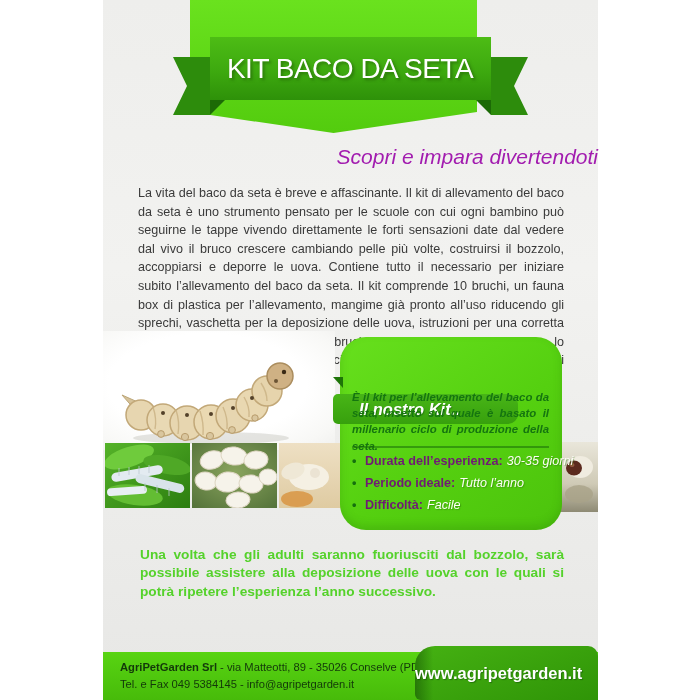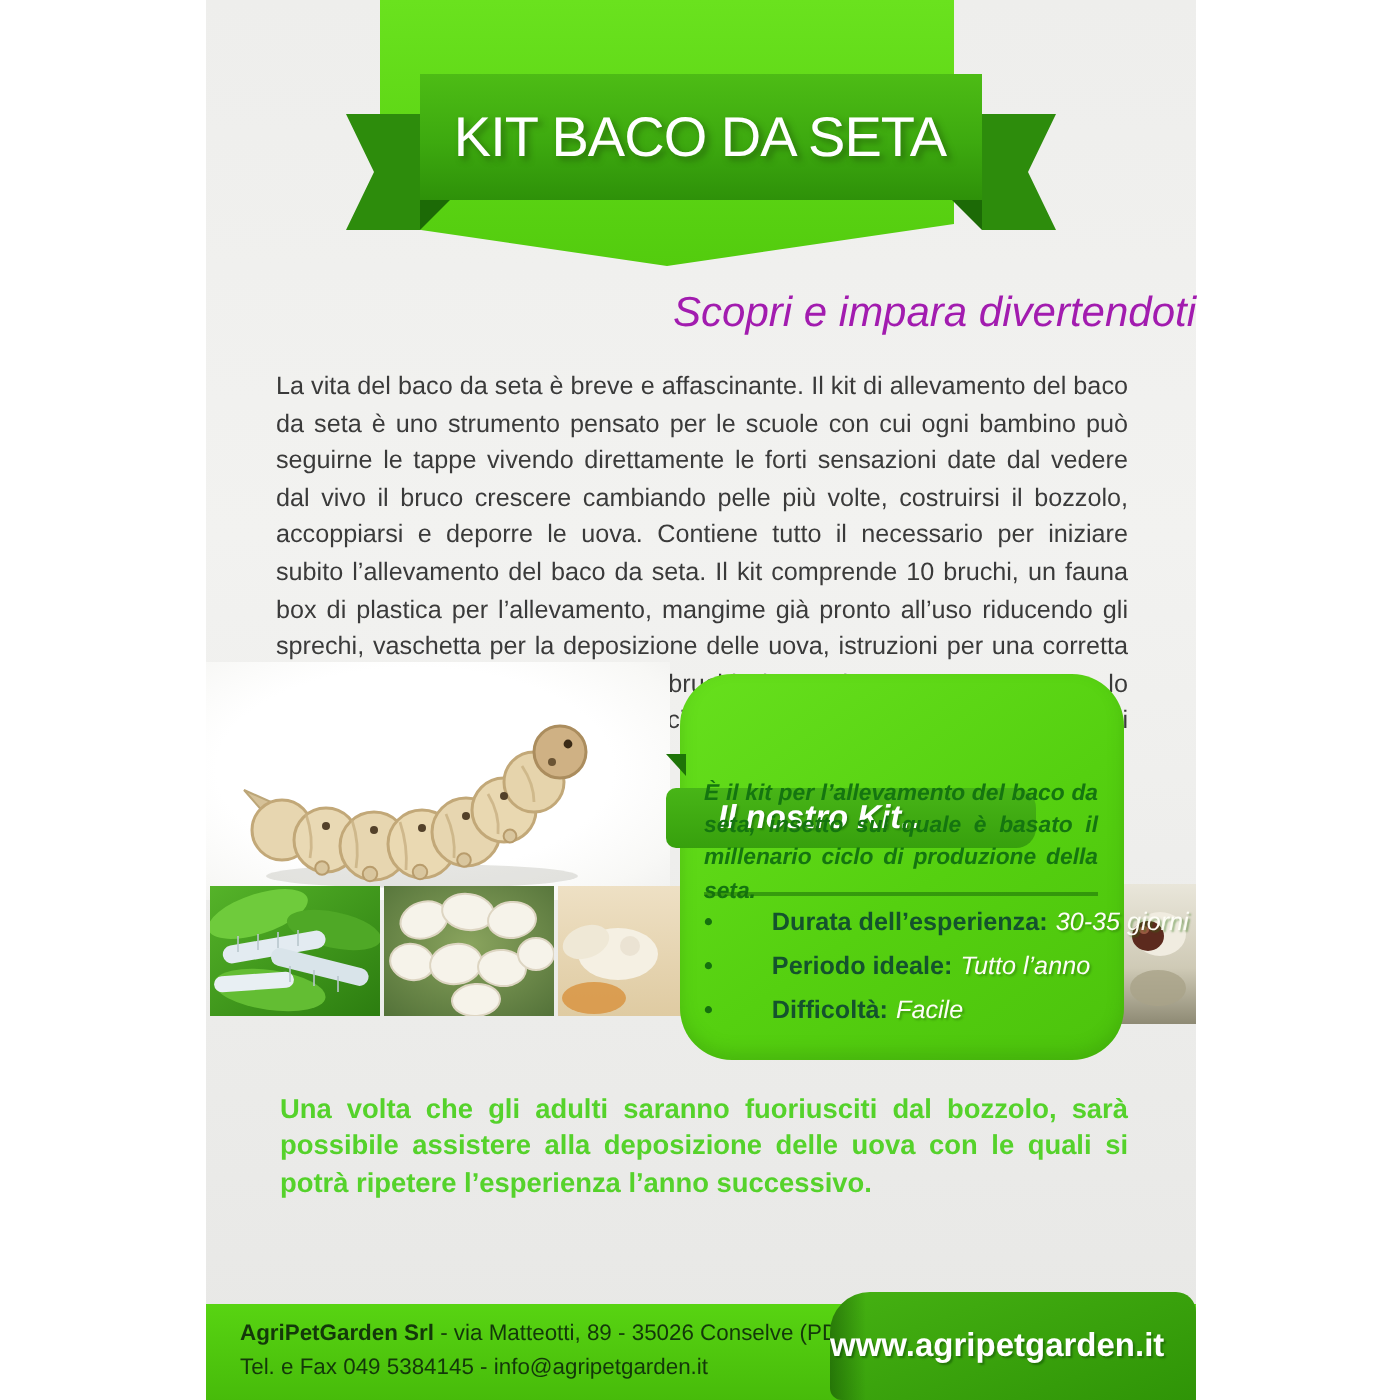--- a/index.html
+++ b/index.html
@@ -34,21 +34,21 @@
   .kit-ribbon-fold{position:absolute;left:333px;top:377px;width:0;height:0;
         border-top:11px solid #1e7408;border-left:10px solid transparent;z-index:2;}
   .kit-desc{position:absolute;left:352px;top:389px;width:197px;font-size:11.4px;
         line-height:16.2px;color:#157510;font-weight:bold;font-style:italic;
         text-align:justify;z-index:3;}
   .kit-sep{position:absolute;left:352px;top:446px;width:197px;height:0;
         border-top:2px solid rgba(25,110,10,0.55);z-index:3;}
   .kit-bullets{position:absolute;left:352px;top:450px;width:204px;z-index:3;}
   .bullet-row{line-height:22px;font-size:12.6px;white-space:nowrap;}
   .bullet-row::before{content:"•";color:#15700e;font-weight:bold;margin-right:5px;}
-  .bullet-label{color:#14532d;font-weight:bold;margin-left:21px;}
+  .bullet-label{color:#701a75;font-weight:bold;}
   .bullet-value{color:#fdfdf6;font-weight:normal;font-style:italic;margin-left:4px;
         text-shadow:1px 1px 1px rgba(40,110,10,0.45);}
   .closing{position:absolute;left:140px;top:546px;width:424px;font-size:13.7px;
         line-height:18.4px;font-weight:bold;color:#55d22b;text-align:justify;}
   .closing p{margin:0;}
   .footer-band{position:absolute;left:103px;top:652px;width:495px;height:48px;
         background:linear-gradient(180deg,#58d412,#47bb0a);z-index:1;}
   .footer-address{position:absolute;left:120px;top:659px;font-size:11.2px;
         line-height:16.5px;color:#13380a;z-index:2;}
   .footer-company{font-weight:bold;}

